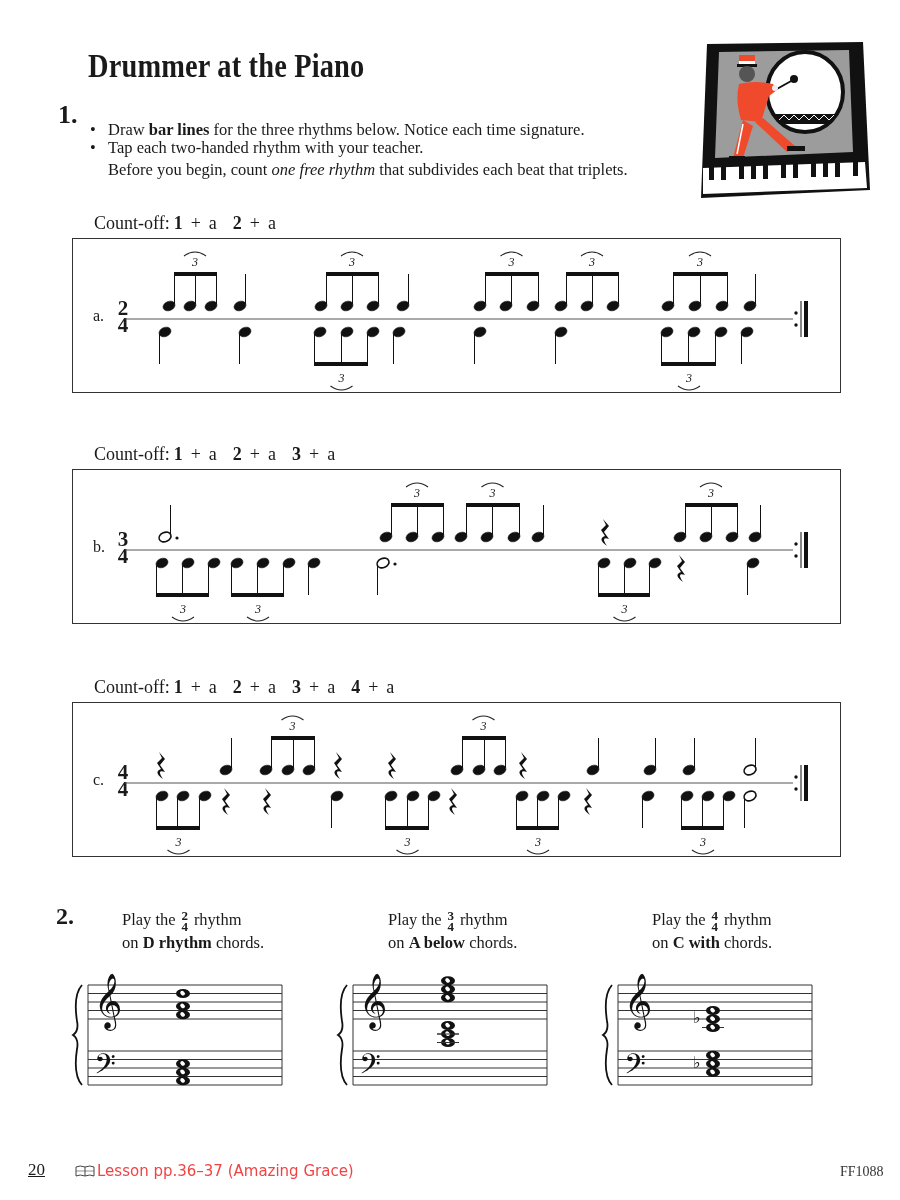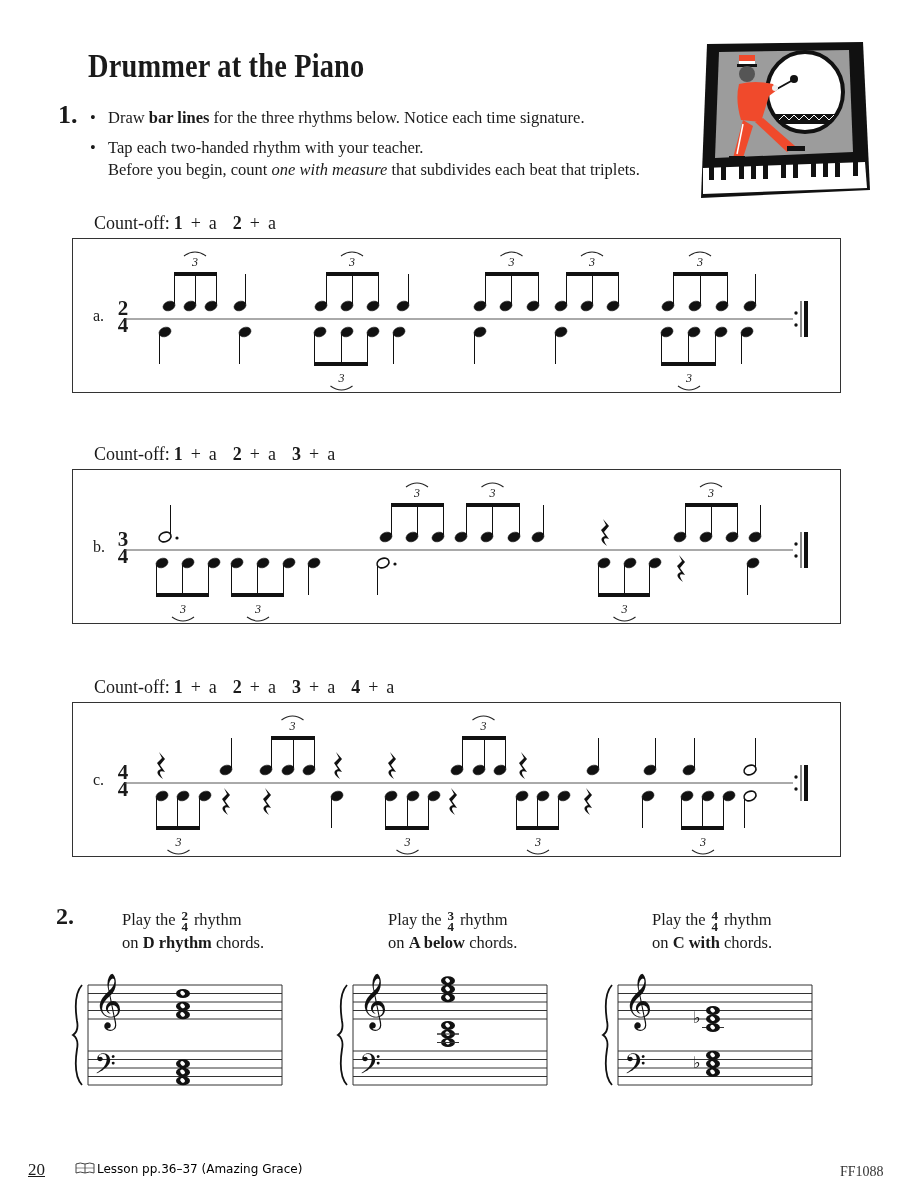--- a/index.html
+++ b/index.html
@@ -2,37 +2,37 @@
 <html><head>
 <meta charset="utf-8">
 <style>
   html, body { margin: 0; padding: 0; background: #ffffff; }
   body { width: 900px; height: 1200px; position: relative; overflow: hidden; font-family: "Liberation Serif", "DejaVu Serif", serif; color: #1a1a1a; }
   .abs { position: absolute; }
   .title { left: 88px; top: 48px; font-size: 33px; font-weight: bold; transform: scaleX(0.86); transform-origin: left top; letter-spacing: 0.2px; white-space: nowrap; }
   .num1 { left: 58px; top: 100px; font-size: 26px; font-weight: bold; }
   .bullet { font-size: 16.5px; white-space: nowrap; line-height: 22px; }
   .bullet .dot { display: inline-block; width: 18px; }
-  .b1 { left: 90px; top: 107px; }
+  .b1 { left: 90px; top: 119px; }
   .b2 { left: 90px; top: 137px; }
   .b2-cont { left: 108px; top: 159px; }
   .countoff { left: 94px; font-size: 18px; white-space: nowrap; }
   .countoff .beat { font-weight: bold; margin-left: 4px; }
   .countoff .sub { margin-left: 8px; }
   .countoff .grp { margin-right: 12px; }
   .box { border: 1.5px solid #333; background: #fff; }
   .rhythm-label { font-size: 16px; }
   .timesig { font-weight: bold; font-size: 21px; line-height: 17px; text-align: center; width: 16px; }
   .art { left: 695px; top: 40px; width: 175px; height: 160px; }
   .num2 { left: 56px; top: 903px; font-size: 24px; font-weight: bold; }
   .instr { font-size: 16.5px; line-height: 22px; white-space: nowrap; }
   .instr b { font-weight: bold; }
   .mini-ts { display: inline-block; vertical-align: -6px; font-weight: bold; font-size: 13px; line-height: 11px; text-align: center; width: 10px; }
   .footer-page { left: 28px; top: 1160px; font-size: 17px; text-decoration: underline; }
-  .footer-lesson { left: 75px; top: 1162px; font-size: 12px; font-family: "DejaVu Sans", sans-serif; color: #000000; white-space: nowrap; }
+  .footer-lesson { left: 75px; top: 1162px; font-size: 15px; font-family: "DejaVu Sans", sans-serif; color: #ef4444; white-space: nowrap; }
   .footer-code { left: 840px; top: 1164px; font-size: 14px; color: #333; }
   svg text { font-family: "Liberation Serif", serif; }
 </style>
 </head>
 <body>
 
 <div class="abs title">Drummer at the Piano</div>
 
 <div class="abs art">
   <svg width="175" height="160" viewBox="0 0 175 160">
@@ -70,21 +70,21 @@
     <line x1="48" y1="84" x2="42" y2="114" stroke="#fff" stroke-width="1.5"></line>
     <rect x="34" y="116" width="16" height="5" fill="#111"></rect>
     <rect x="92" y="106" width="18" height="5" fill="#111"></rect>
     <circle cx="80" cy="48" r="3" fill="#eee"></circle>
   </svg>
 </div>
 
 <div class="abs num1">1.</div>
 <div class="abs bullet b1"><span class="dot">•</span><span id="bullet0"><span>Draw </span><b>bar lines</b><span> for the three rhythms below. Notice each time signature.</span></span></div>
 <div class="abs bullet b2"><span class="dot">•</span><span id="bullet1"><span>Tap each two-handed rhythm with your teacher.</span></span></div>
-<div class="abs bullet b2-cont" id="bulletcont"><span>Before you begin, count </span><i>one with measure</i><span> that subdivides each beat that triplets.</span></div>
+<div class="abs bullet b2-cont" id="bulletcont"><span>Before you begin, count </span><i>one free rhythm</i><span> that subdivides each beat that triplets.</span></div>
 
 <div id="rhythms">
     <div class="abs countoff" style="top: 213px;"><span>Count-off:</span><span class="grp"><span class="beat">1</span><span class="sub">+</span><span class="sub">a</span></span><span class="grp"><span class="beat">2</span><span class="sub">+</span><span class="sub">a</span></span></div>
     <div class="abs box" style="left: 72px; top: 238px; width: 767px; height: 153px;">
       <div class="abs rhythm-label" style="left: 20px; top: 68px;">a.</div>
       <div class="abs timesig" style="left: 42px; top: 61px;">
         <div>2</div>
         <div>4</div>
       </div>
       <svg width="767" height="153" style="position:absolute;left:0;top:0">

